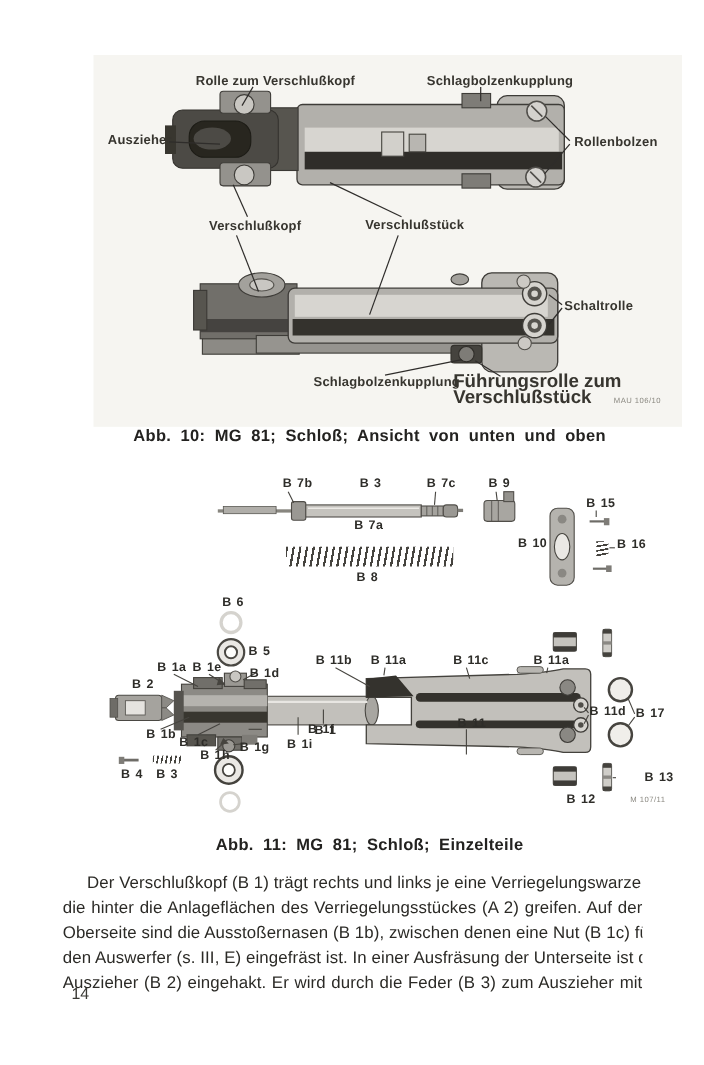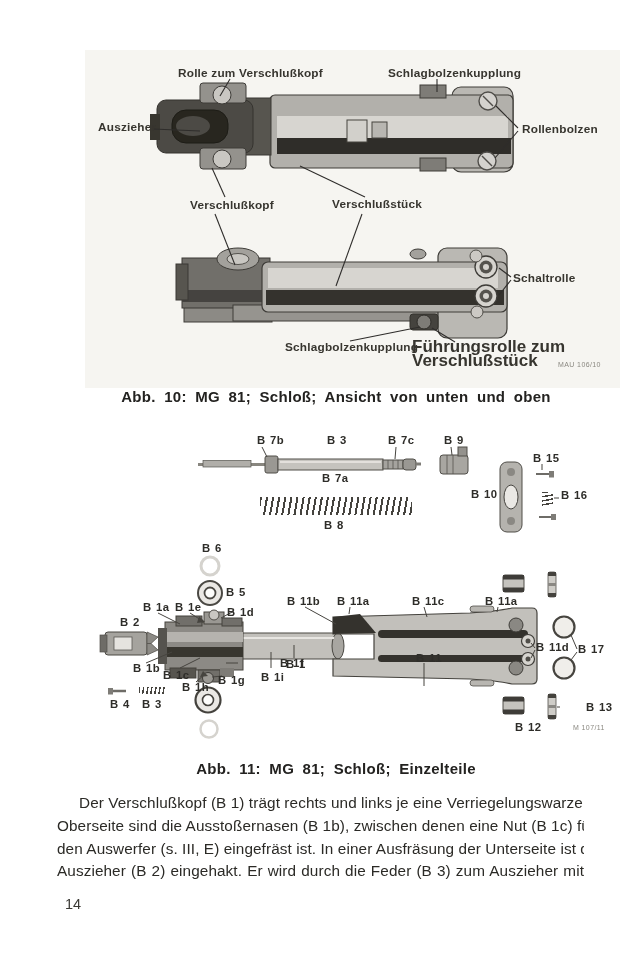--- a/index.html
+++ b/index.html
@@ -292,20 +292,21 @@
   <div class="lbl11" style="left:578px; top:643px;">B 17</div>
   <div class="lbl11" style="left:416px; top:652px;">B 11</div>
   <div class="lbl11" style="left:502px; top:721px;padding-left:13px;">B 12</div>
   <div class="lbl11" style="left:562px; top:701px;margin-left:24px;">B 13</div>
   <div class="credit" style="left:573px; top:724px;">M 107/11</div>
 
   <div class="caption" style="top:760px;">Abb. 11: MG 81; Schloß; Einzelteile</div>
 
   <div class="bodytext">
     <div class="bline first">Der Verschlußkopf (B 1) trägt rechts und links je eine Verriegelungswarze (B 1a),</div>
+    <div class="bline">die hinter die Anlageflächen des Verriegelungsstückes (A 2) greifen. Auf der</div>
     <div class="bline">Oberseite sind die Ausstoßernasen (B 1b), zwischen denen eine Nut (B 1c) für</div>
     <div class="bline">den Auswerfer (s. III, E) eingefräst ist. In einer Ausfräsung der Unterseite ist der</div>
     <div class="bline last">Auszieher (B 2) eingehakt. Er wird durch die Feder (B 3) zum Auszieher mit dem</div>
   </div>
 
   <div class="pagenum">14</div>
 
 </div>
 
 </body></html>

